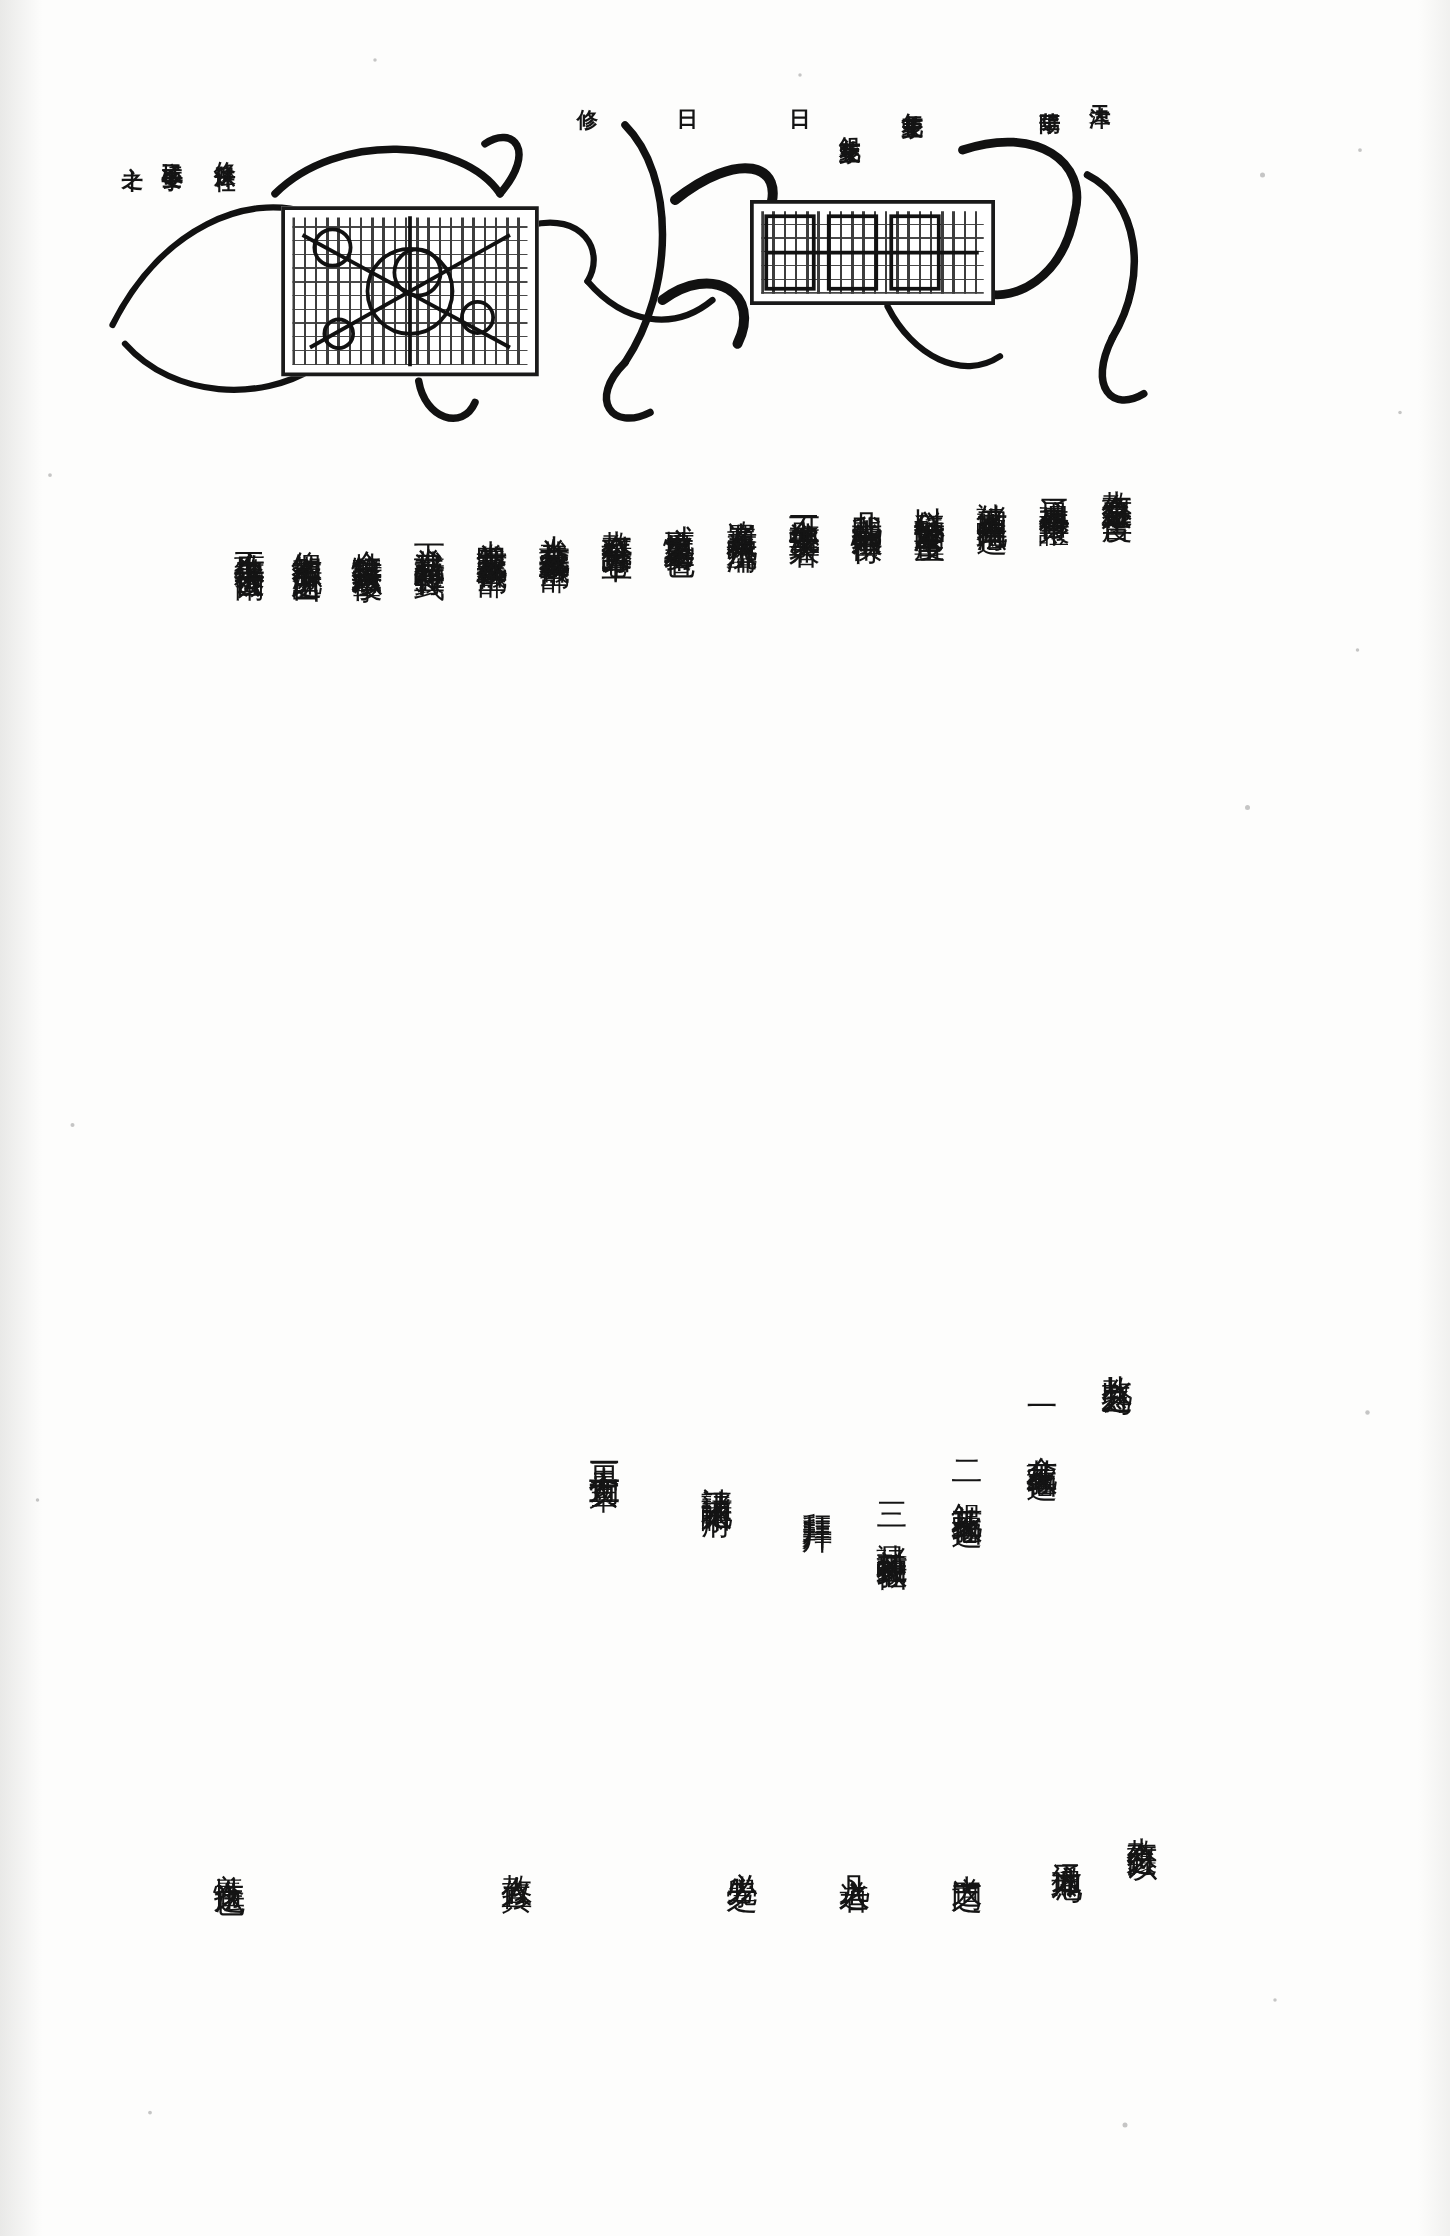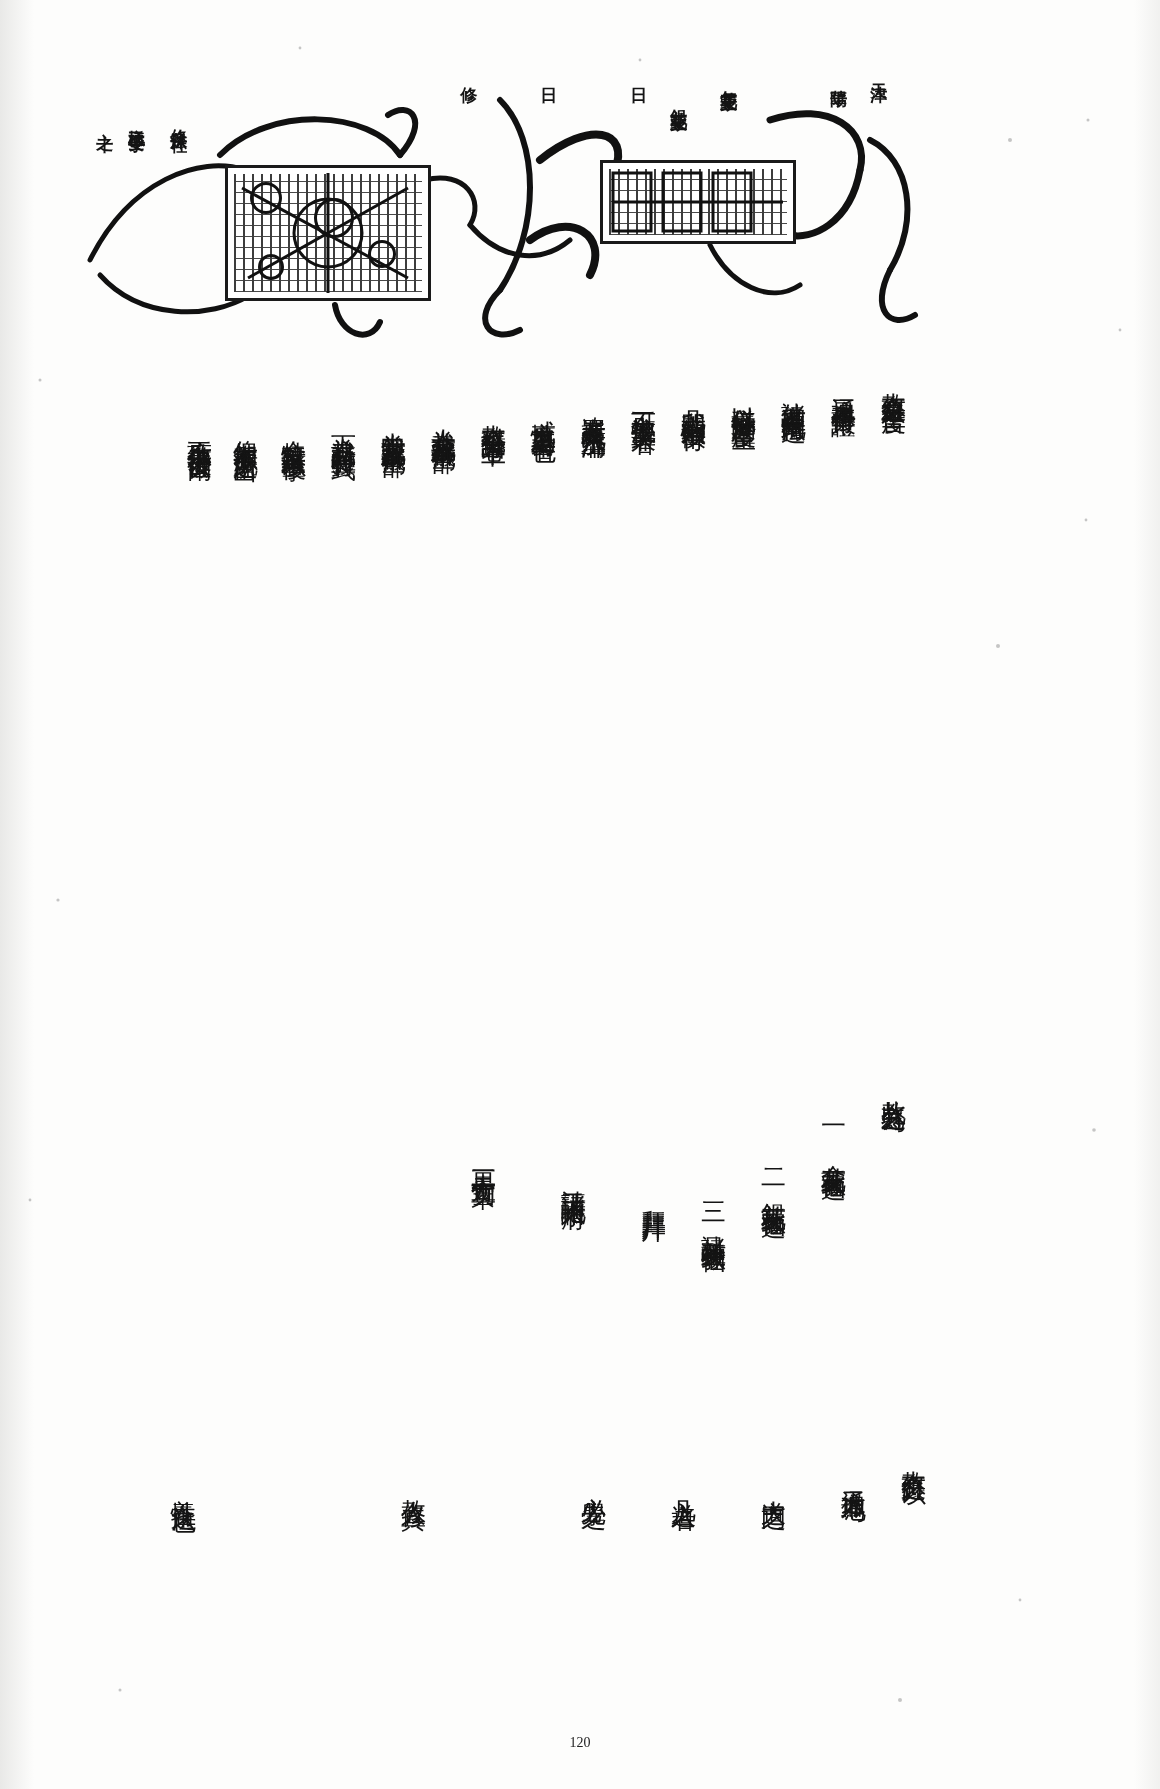--- a/index.html
+++ b/index.html
@@ -244,15 +244,14 @@
   <div id="footer-block">
     <div class="vcol body-col" style="left:900px; top:1450px; height:250px;">本教之符籙以</div>
     <div class="vcol body-col" style="left:840px; top:1470px; height:240px;">通天徹地為</div>
     <div class="vcol body-col" style="left:760px; top:1480px; height:230px;">大道之門</div>
     <div class="vcol body-col" style="left:670px; top:1480px; height:220px;">凡入道者</div>
     <div class="vcol body-col" style="left:580px; top:1478px; height:210px;">必先學之</div>
     <div class="vcol body-col" style="left:400px; top:1480px; height:200px;">教人修真</div>
     <div class="vcol body-col" style="left:170px; top:1480px; height:200px;">養性之法也</div>
   </div>
 
-  <div id="page-number">120</div>
 
 </div>
 
 </body></html>

